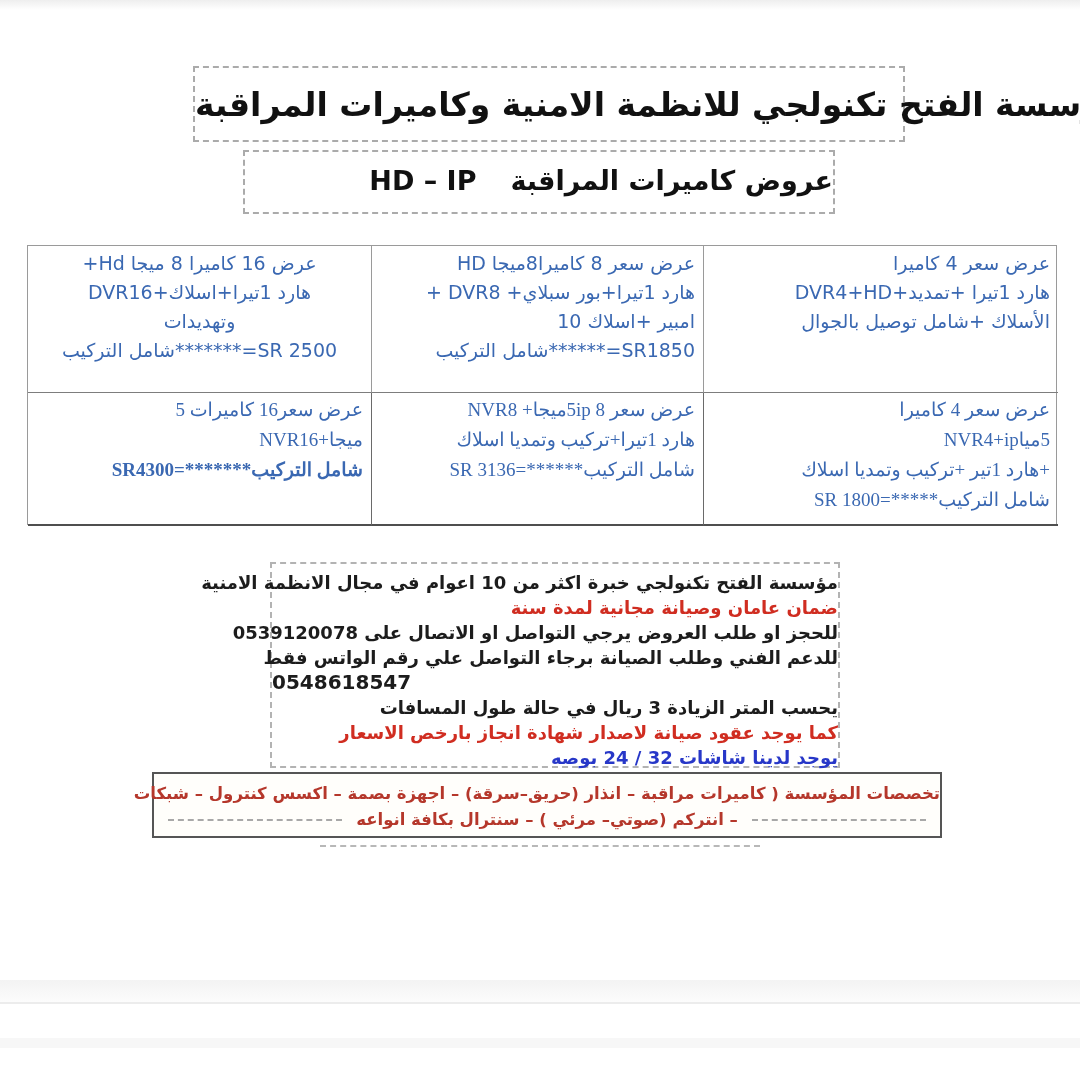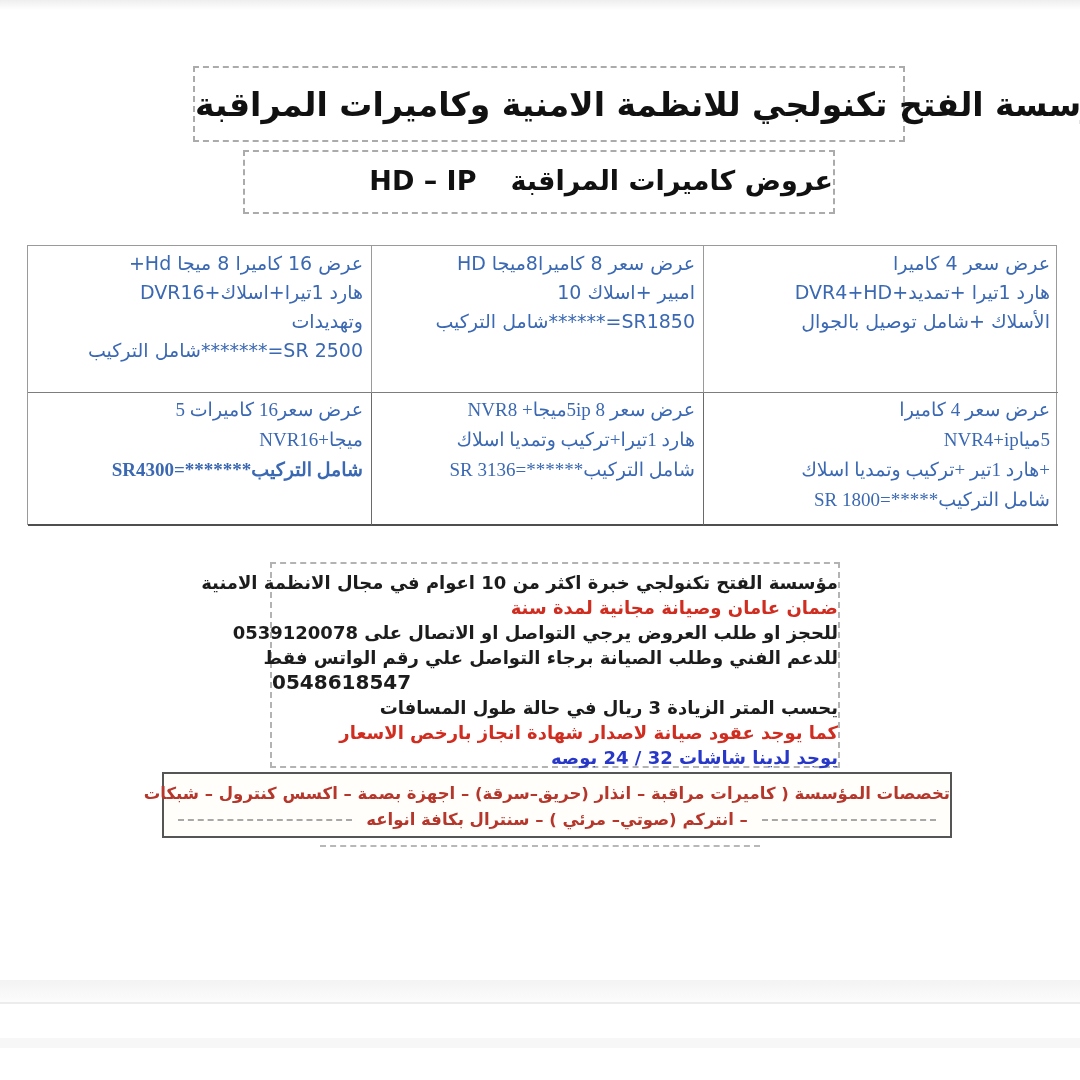--- a/index.html
+++ b/index.html
@@ -28,33 +28,33 @@
   .offers-table{position:absolute;left:27px;top:245px;width:1030px;height:280px;
     display:grid;grid-template-columns:344px 332px 354px;grid-template-rows:147px 133px;
     border:1px solid var(--border-light);border-bottom:none;}
   .cell{color:var(--table-blue);font-size:19px;line-height:29px;padding:3px 8px 0 8px;
     overflow:hidden;}
   .cell.r1{border-bottom:1px solid var(--border-mid);}
   .cell.r2{border-bottom:2px solid var(--border-dark);line-height:30px;padding-top:2px;font-family:Liberation Serif, serif;}
   .cell.cl,.cell.cm{border-right:1px solid var(--border-light);}
   .cell.r2.cl,.cell.r2.cm{border-right:1px solid #6a6a6a;}
   .cell.align-right{text-align:right;}
-  .cell.align-left{text-align:right;}
+  .cell.align-left{text-align:center;}
   .line{white-space:nowrap;}
   .line.bold{font-weight:bold;}
 
   .notes-box{position:absolute;left:270px;top:562px;width:570px;height:206px;
     border:2px dashed #b3b3b3;padding-top:6px;}
   .note-line{font-size:18px;font-weight:bold;line-height:25px;color:var(--note-black);
     white-space:nowrap;}
   .note-line.red{color:var(--note-red);}
   .note-line.blue{color:var(--note-blue);}
   .note-line.phone{font-size:20px;}
 
-  .spec-box{position:absolute;left:162px;top:772px;width:790px;height:66px;
+  .spec-box{position:absolute;left:152px;top:772px;width:790px;height:66px;
     border:2px solid #555;background:#fffefb;text-align:center;padding-top:7px;}
   .spec-line{font-size:16.5px;font-weight:bold;color:var(--spec-red);white-space:nowrap;
     line-height:26px;}
   .spec-line2{display:flex;align-items:center;}
   .spec-dash{flex:1;border-top:2px dashed #a8a8a8;margin:0 14px;height:0;}
   .under-dashes{position:absolute;left:320px;top:845px;width:440px;height:0;
     border-top:2px dashed #b8b8b8;}
 </style>
 </head>
 <body>
@@ -72,20 +72,21 @@
 
 <div class="offers-table">
   <div class="cell r1 cl align-left">
     <div class="line" dir="ltr"><bdi>+Hd </bdi><bdi>عرض 16 كاميرا 8 ميجا</bdi></div>
     <div class="line" dir="ltr"><bdi>DVR16+</bdi><bdi>هارد 1تيرا+اسلاك</bdi></div>
     <div class="line" dir="ltr"><bdi>وتهديدات</bdi></div>
     <div class="line" dir="ltr"><bdi>شامل التركيب</bdi><bdi>*******=</bdi><bdi>SR 2500</bdi></div>
   </div>
   <div class="cell r1 cm align-right">
     <div class="line" dir="ltr"><bdi>HD </bdi><bdi>عرض سعر 8 كاميرا8ميجا</bdi></div>
+    <div class="line" dir="ltr"><bdi>+ DVR8 +</bdi><bdi>هارد 1تيرا+بور سبلاي</bdi></div>
     <div class="line" dir="ltr"><bdi>10 </bdi><bdi>امبير +اسلاك</bdi></div>
     <div class="line" dir="ltr"><bdi>شامل التركيب </bdi><bdi>******=</bdi><bdi>SR1850</bdi></div>
   </div>
   <div class="cell r1 cr align-right">
     <div class="line" dir="ltr"><bdi>عرض سعر 4 كاميرا</bdi></div>
     <div class="line" dir="ltr"><bdi>DVR4+HD+</bdi><bdi>هارد 1تيرا +تمديد</bdi></div>
     <div class="line" dir="ltr"><bdi>الأسلاك +شامل توصيل بالجوال</bdi></div>
   </div>
   <div class="cell r2 cl align-right">
     <div class="line" dir="ltr"><bdi>عرض سعر16 كاميرات 5</bdi></div>

